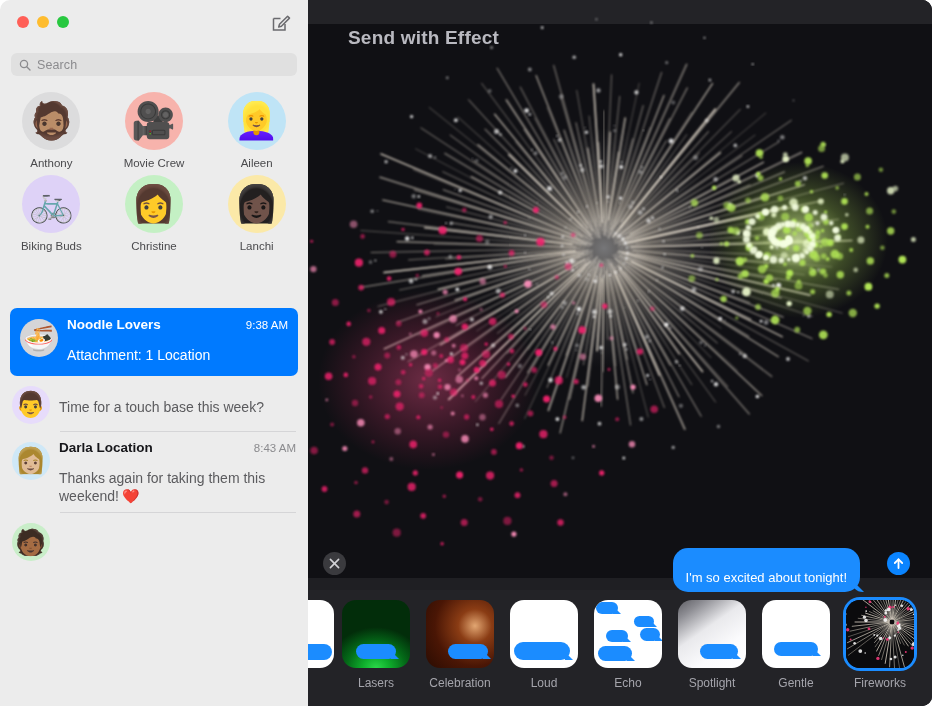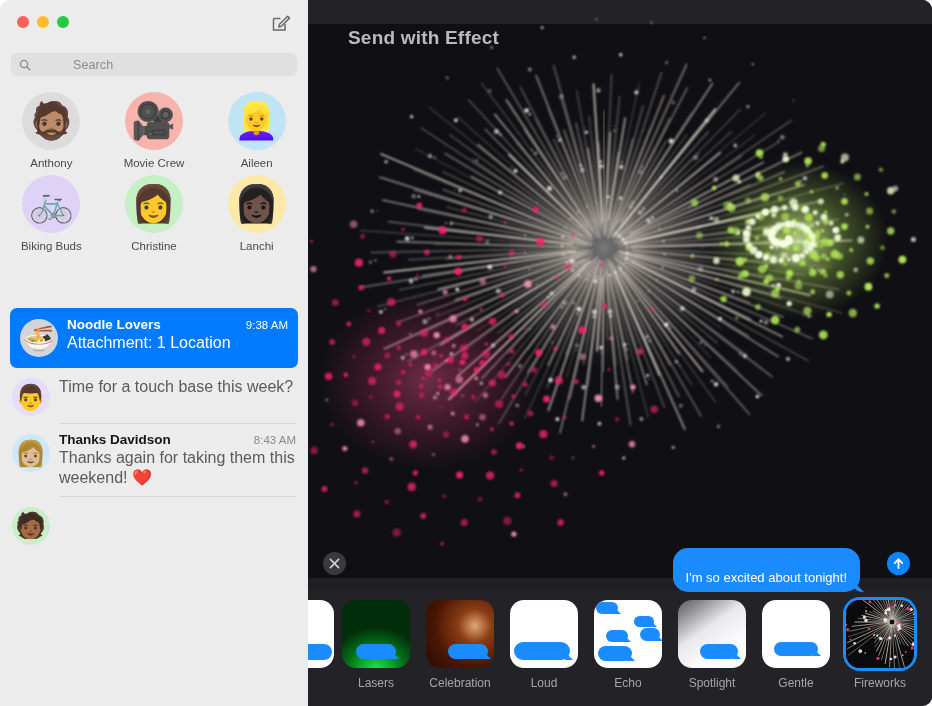--- a/index.html
+++ b/index.html
@@ -51,21 +51,20 @@
     background: #e0e0e0;
     border-radius: 6px;
     display: flex; align-items: center;
     padding-left: 8px;
     gap: 6px;
   }
   #search-field .sf-text {
     font-size: 12.5px;
     color: #8b8b8e;
     letter-spacing: 0.1px;
-    margin-left: 36px;
   }
 
   
   #pinned {
     position: absolute;
     top: 92px; left: 0;
     width: 308px;
     display: grid;
     grid-template-columns: repeat(3, 1fr);
     row-gap: 6px;
@@ -128,23 +127,23 @@
   .conv .c-name {
     font-size: 13.5px; font-weight: bold;
     color: #16161a;
     white-space: nowrap; overflow: hidden; text-overflow: ellipsis;
   }
   .conv .c-time {
     font-size: 11.5px; color: #8b8b8e;
     flex: 0 0 auto;
   }
   .conv .c-prev {
-    font-size: 16px; color: #5b5b5e;
+    font-size: 14px; color: #5b5b5e;
     line-height: 1.27;
-    margin-top: 1px;
+    margin-top: 15px;
   }
   .conv.selected .c-name,
   .conv.selected .c-time,
   .conv.selected .c-prev { color: #ffffff; }
   .conv .divider {
     position: absolute;
     left: 60px; right: 12px; bottom: 0;
     height: 1px; background: #d5d5d7;
   }
 
@@ -376,21 +375,21 @@
             <div class="c-prev">Time for a touch base this week?</div>
           </div>
           <div class="divider"></div>
         </div>
         <div class="conv">
           <div class="c-av" style="background:#cfe8f7">
             <span>👩🏼</span>
           </div>
           <div class="c-body">
             <div class="c-top">
-              <span class="c-name">Thanks Davidson</span>
+              <span class="c-name">Darla Location</span>
               <span class="c-time">8:43 AM</span>
             </div>
             <div class="c-prev">Thanks again for taking them this weekend! ❤️</div>
           </div>
           <div class="divider"></div>
         </div>
         <div class="conv">
           <div class="c-av" style="background:#c9eec9">
             <span>🧑🏾</span>
           </div>

